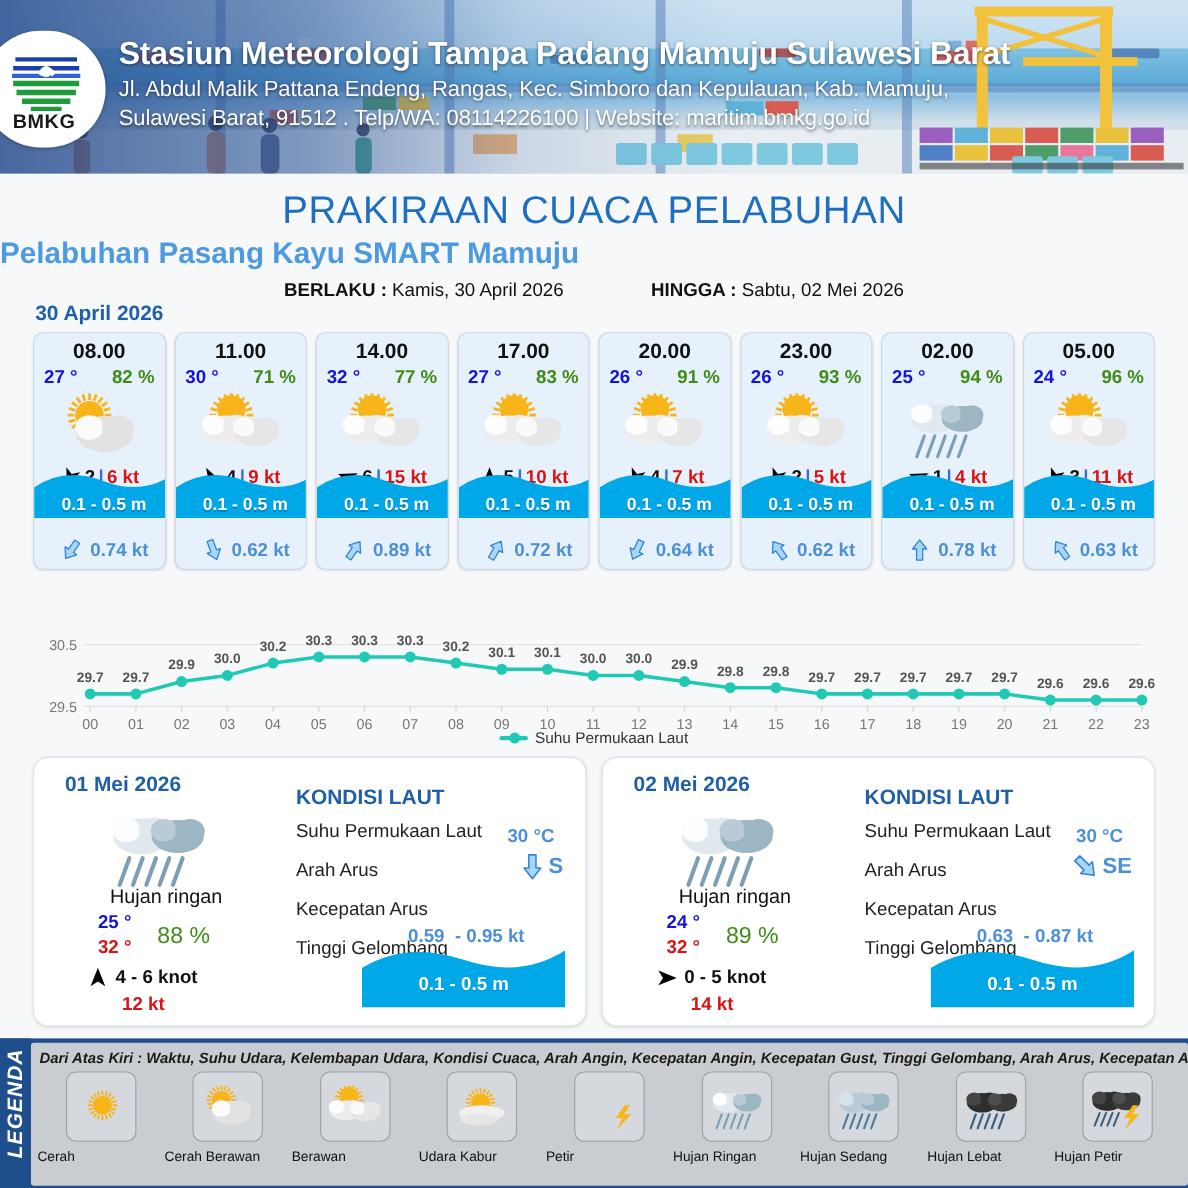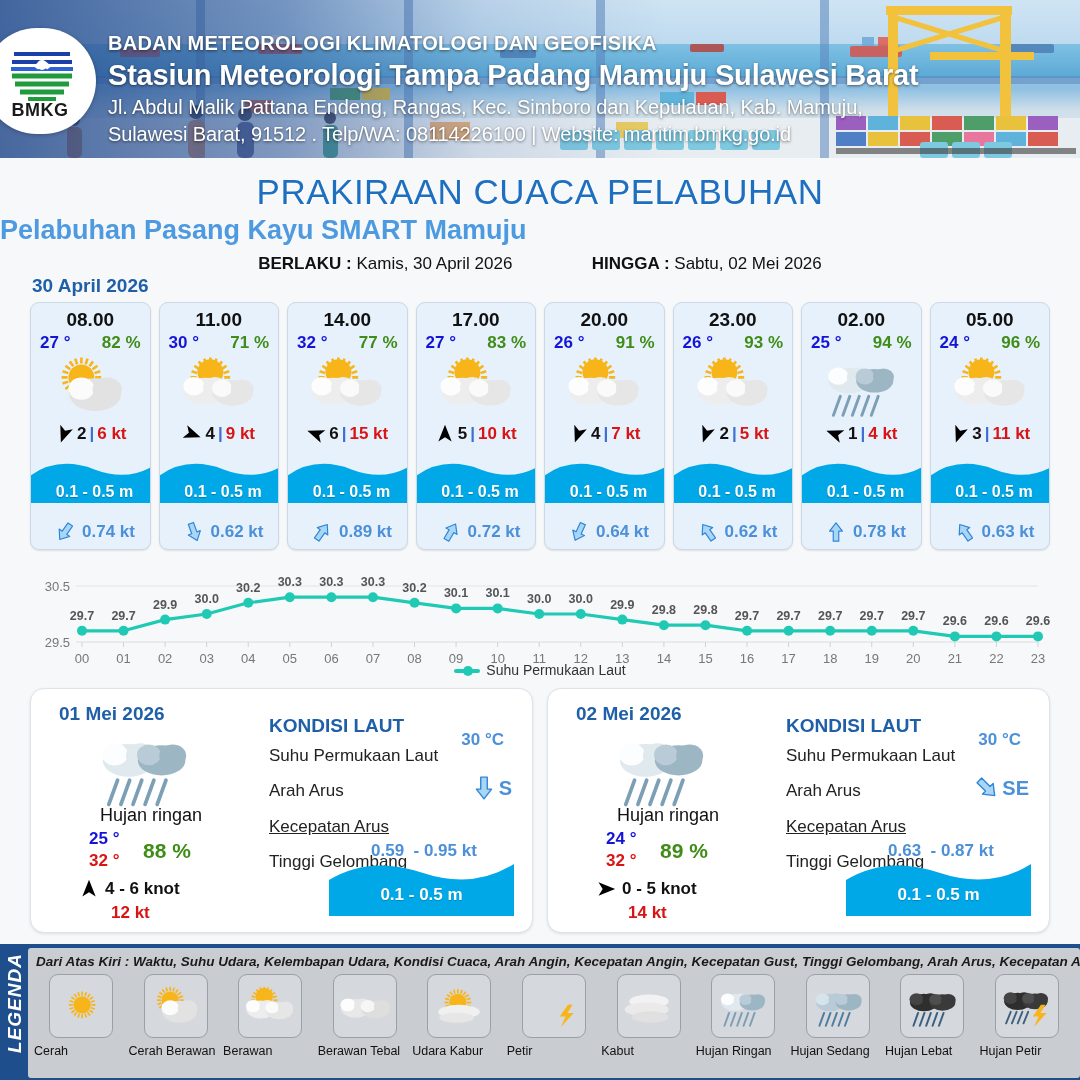--- a/index.html
+++ b/index.html
@@ -33,21 +33,21 @@
     font-size:27px; font-weight:bold; color:#4d9ae0; }
   .valid-row { position:absolute; left:0; top:254px; width:1080px; text-align:center; font-size:17px; color:#111; }
   .valid-row .lbl { font-weight:bold; }
   .valid-row .gap { display:inline-block; width:70px; }
 
   
   .date-label { position:absolute; left:32px; top:275px; font-size:19px; font-weight:bold; color:#1f5fa8; }
 
   
   .cards { position:absolute; left:30px; top:302px; width:1020px; height:248px; display:flex; gap:8px; }
-  .card { width:127px; height:248px; background:#e7f1fb; border:1px solid #cbd9e6;
+  .card { width:127px; height:216px; background:#e7f1fb; border:1px solid #cbd9e6;
     border-radius:9px; position:relative; overflow:hidden; box-shadow:0 1px 2px rgba(0,0,0,.10); }
   .c-time { text-align:center; font-size:19px; font-weight:bold; color:#111; margin-top:6px; }
   .c-th { display:flex; justify-content:space-between; padding:2px 9px 0 9px; }
   .c-temp { font-size:17px; font-weight:bold; color:#1414d8; }
   .c-hum  { font-size:17px; font-weight:bold; color:#3f8c18; }
   .c-icon { height:62px; margin-top:2px; position:relative; }
   .c-wind { display:flex; align-items:center; justify-content:center; gap:3px; height:30px; margin-top:2px; }
   .c-wdir { width:20px; height:20px; }
   .c-wnum { font-size:17px; font-weight:bold; color:#111; }
   .c-bar  { color:#3b6fd0; font-weight:bold; font-size:17px; }
@@ -67,31 +67,31 @@
 
   
   .daypanels { position:absolute; left:30px; top:688px; width:1020px; height:245px; display:flex; gap:14px; }
   .daypanel { width:503px; height:245px; background:#fff; border:1px solid #dde3e9; border-radius:14px;
     box-shadow:0 1px 3px rgba(0,0,0,.10); position:relative; }
   .dp-date { position:absolute; left:28px; top:14px; font-size:19px; font-weight:bold; color:#1f5fa8; }
   .dp-icon { position:absolute; left:58px; top:38px; width:110px; height:80px; }
   .dp-cond { position:absolute; left:10px; top:116px; width:220px; text-align:center; font-size:18px; color:#111; }
   .dp-tmin { position:absolute; left:58px; top:140px; font-size:17px; font-weight:bold; color:#1414d8; }
   .dp-tmax { position:absolute; left:58px; top:162px; font-size:17px; font-weight:bold; color:#d81414; }
-  .dp-hum  { position:absolute; left:112px; top:150px; font-size:21px; font-weight:bold; color:#3f8c18; }
+  .dp-hum  { position:absolute; left:112px; top:150px; font-size:21px; font-weight:normal; color:#3f8c18; }
   .dp-wind { position:absolute; left:48px; top:190px; display:flex; align-items:center; gap:6px; font-size:17px; font-weight:bold; color:#111; }
   .dp-gust { position:absolute; left:80px; top:214px; font-size:17px; font-weight:bold; color:#d81414; }
 
   .dp-ktitle { position:absolute; left:238px; top:26px; font-size:19px; font-weight:bold; color:#1f5fa8; }
   .dp-k1 { position:absolute; left:238px; top:57px; font-size:17px; color:#222; }
-  .dp-v1 { position:absolute; right:28px; top:41px; font-size:17px; color:#4b90d8; font-weight:bold;margin-left:36px; }
+  .dp-v1 { position:absolute; right:28px; top:61px; font-size:17px; color:#4b90d8; font-weight:bold;margin-left:36px; }
   .dp-k2 { position:absolute; left:238px; top:92px; font-size:17px; color:#222; }
   .dp-v2 { position:absolute; right:20px; top:86px; display:flex; align-items:center; gap:2px;
     font-size:20px; font-weight:bold; color:#4b90d8; }
-  .dp-k3 { position:absolute; left:238px; top:128px; font-size:17px; color:#222;text-decoration:underline; }
+  .dp-k3 { position:absolute; left:238px; top:128px; font-size:17px; color:#222; }
   .dp-v3 { position:absolute; left:340px; top:152px; font-size:17px; font-weight:bold; color:#4b90d8; }
   .dp-k4 { position:absolute; left:238px; top:163px; font-size:17px; color:#222; }
   .dp-wave { position:absolute; right:18px; bottom:16px; width:185px; height:62px; }
   .dp-wavetxt { position:absolute; right:18px; bottom:27px; width:185px; text-align:center;
     font-size:17px; font-weight:bold; color:#fff; text-shadow:0 1px 1px rgba(0,0,0,.2); }
 
   
   .footer { position:absolute; left:0; top:944px; width:1080px; height:136px; background:#1e4e8c; }
   .footer-inner { position:absolute; left:28px; top:4px; width:1052px; height:130px; background:#c9ccd0; border-radius:3px; }
   .leg-side { position:absolute; left:0; top:944px; width:28px; height:136px; background:#1e4e8c; }
@@ -212,21 +212,20 @@
         <path d="M6 38 H66" stroke="#1f9b3c" stroke-width="5"></path>
         <path d="M9 46 H63" stroke="#1f9b3c" stroke-width="5"></path>
         <path d="M14 54 H58" stroke="#1f9b3c" stroke-width="5"></path>
         <path d="M22 61 H50" stroke="#1f9b3c" stroke-width="4"></path>
       </g>
     </svg>
     <div class="logo-txt">BMKG</div>
   </div>
 
   <div class="hdr-text">
-    <div class="hdr-l1">BADAN METEOROLOGI KLIMATOLOGI DAN GEOFISIKA</div>
     <div class="hdr-l2">Stasiun Meteorologi Tampa Padang Mamuju Sulawesi Barat</div>
     <div class="hdr-l3">Jl. Abdul Malik Pattana Endeng, Rangas, Kec. Simboro dan Kepulauan, Kab. Mamuju,</div>
     <div class="hdr-l3">Sulawesi Barat, 91512 . Telp/WA: 08114226100 | Website: maritim.bmkg.go.id</div>
   </div>
 </div>
 
 <div class="title-main">PRAKIRAAN CUACA PELABUHAN</div>
 <div class="title-sub">Pelabuhan Pasang Kayu SMART Mamuju</div>
 <div class="valid-row">
   <span class="lbl">BERLAKU :</span>
@@ -1064,39 +1063,20 @@
                 </g>
               </svg>
             </div>
     </div>
     <div class="leg-lbl">Berawan</div>
         </div>
         <div class="leg-item">
           <div class="leg-box">
       <div style="display:flex;align-items:center;justify-content:center;height:62px;">
               <svg width="58" height="58" viewBox="0 0 100 72">
-                <g transform="translate(34,40) scale(0.85)">
-    <ellipse cx="0" cy="0" rx="30" ry="19" fill="#e8e8e8"></ellipse>
-    <ellipse cx="-16" cy="-7" rx="15" ry="13" fill="#fdfdfd"></ellipse>
-    <ellipse cx="14" cy="-6" rx="17" ry="14" fill="#e8e8e8"></ellipse>
-                </g>
-                <g transform="translate(68,42) scale(0.82)">
-    <ellipse cx="0" cy="0" rx="30" ry="19" fill="#dedede"></ellipse>
-    <ellipse cx="-16" cy="-7" rx="15" ry="13" fill="#f6f6f6"></ellipse>
-    <ellipse cx="14" cy="-6" rx="17" ry="14" fill="#dedede"></ellipse>
-                </g>
-              </svg>
-            </div>
-    </div>
-    <div class="leg-lbl">Berawan Tebal</div>
-        </div>
-        <div class="leg-item">
-          <div class="leg-box">
-      <div style="display:flex;align-items:center;justify-content:center;height:62px;">
-              <svg width="58" height="58" viewBox="0 0 100 72">
                 <g transform="translate(8,4)">
                   <g>
                     <circle cx="40" cy="26" r="15" fill="#f7b519"></circle>
     <line x1="56" y1="26" x2="63" y2="26" stroke="#f7b519" stroke-width="3"></line>
                     <line x1="55.21690426072246" y1="30.94427190999916" x2="61.874299874788534" y2="33.10739087062379" stroke="#f7b519" stroke-width="3"></line>
                     <line x1="52.94427190999916" y1="35.404564036679574" x2="58.60739087062379" y2="39.519060802726884" stroke="#f7b519" stroke-width="3"></line>
                     <line x1="49.404564036679574" y1="38.94427190999916" x2="53.519060802726884" y2="44.60739087062379" stroke="#f7b519" stroke-width="3"></line>
                     <line x1="44.94427190999916" y1="41.21690426072246" x2="47.10739087062379" y2="47.874299874788534" stroke="#f7b519" stroke-width="3"></line>
                     <line x1="40" y1="42" x2="40" y2="49" stroke="#f7b519" stroke-width="3"></line>
                     <line x1="35.05572809000084" y1="41.21690426072246" x2="32.89260912937621" y2="47.874299874788534" stroke="#f7b519" stroke-width="3"></line>
@@ -1129,32 +1109,20 @@
                 <path d="M74 34 L60 54 L70 54 L62 72 L84 48 L73 48 L82 34 Z" fill="#f7b519"></path>
               </svg>
             </div>
     </div>
     <div class="leg-lbl">Petir</div>
         </div>
         <div class="leg-item">
           <div class="leg-box">
       <div style="display:flex;align-items:center;justify-content:center;height:62px;">
               <svg width="58" height="58" viewBox="0 0 100 72">
-                <ellipse cx="50" cy="28" rx="34" ry="12" fill="#f2f2f2"></ellipse>
-        <ellipse cx="46" cy="42" rx="38" ry="12" fill="#eaeaea"></ellipse>
-        <ellipse cx="52" cy="55" rx="32" ry="10" fill="#e0e0e0"></ellipse>
-              </svg>
-            </div>
-    </div>
-    <div class="leg-lbl">Kabut</div>
-        </div>
-        <div class="leg-item">
-          <div class="leg-box">
-      <div style="display:flex;align-items:center;justify-content:center;height:62px;">
-              <svg width="58" height="58" viewBox="0 0 100 72">
                 <g transform="translate(36,30) scale(0.78)">
     <ellipse cx="0" cy="0" rx="30" ry="19" fill="#dfe9ee"></ellipse>
     <ellipse cx="-16" cy="-7" rx="15" ry="13" fill="#fbfdfe"></ellipse>
     <ellipse cx="14" cy="-6" rx="17" ry="14" fill="#dfe9ee"></ellipse>
                 </g>
                 <g transform="translate(66,30) scale(0.72)">
     <ellipse cx="0" cy="0" rx="30" ry="19" fill="#9db6c4"></ellipse>
     <ellipse cx="-16" cy="-7" rx="15" ry="13" fill="#b9cbd6"></ellipse>
     <ellipse cx="14" cy="-6" rx="17" ry="14" fill="#9db6c4"></ellipse>
                 </g>

